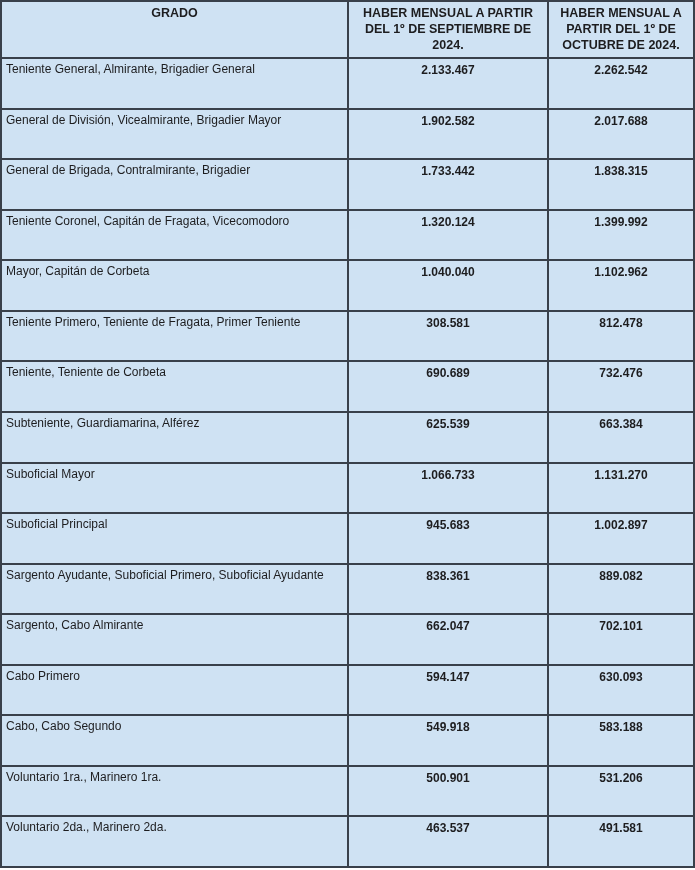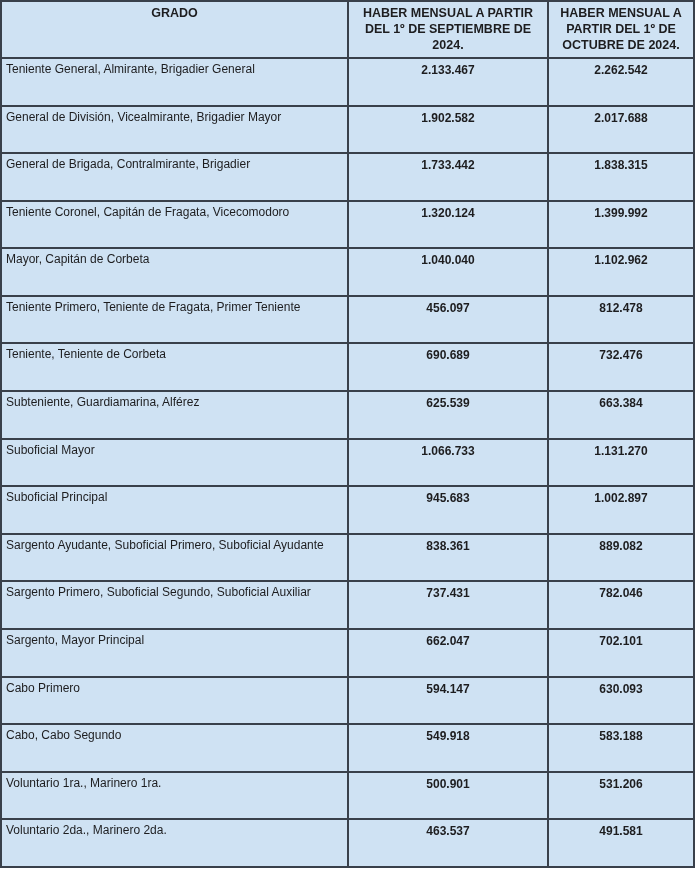--- a/index.html
+++ b/index.html
@@ -103,21 +103,21 @@
         <td class="num">1.320.124</td>
         <td class="num">1.399.992</td>
       </tr>
       <tr>
         <td class="rank">Mayor, Capitán de Corbeta</td>
         <td class="num">1.040.040</td>
         <td class="num">1.102.962</td>
       </tr>
       <tr>
         <td class="rank">Teniente Primero, Teniente de Fragata, Primer Teniente</td>
-        <td class="num">456.097</td>
+        <td class="num">308.581</td>
         <td class="num">812.478</td>
       </tr>
       <tr>
         <td class="rank">Teniente, Teniente de Corbeta</td>
         <td class="num">690.689</td>
         <td class="num">732.476</td>
       </tr>
       <tr>
         <td class="rank">Subteniente, Guardiamarina, Alférez</td>
         <td class="num">625.539</td>
@@ -132,26 +132,21 @@
         <td class="rank">Suboficial Principal</td>
         <td class="num">945.683</td>
         <td class="num">1.002.897</td>
       </tr>
       <tr>
         <td class="rank">Sargento Ayudante, Suboficial Primero, Suboficial Ayudante</td>
         <td class="num">838.361</td>
         <td class="num">889.082</td>
       </tr>
       <tr>
-        <td class="rank">Sargento Primero, Suboficial Segundo, Suboficial Auxiliar</td>
-        <td class="num">737.431</td>
-        <td class="num">782.046</td>
-      </tr>
-      <tr>
-        <td class="rank">Sargento, Mayor Principal</td>
+        <td class="rank">Sargento, Cabo Almirante</td>
         <td class="num">662.047</td>
         <td class="num">702.101</td>
       </tr>
       <tr>
         <td class="rank">Cabo Primero</td>
         <td class="num">594.147</td>
         <td class="num">630.093</td>
       </tr>
       <tr>
         <td class="rank">Cabo, Cabo Segundo</td>

